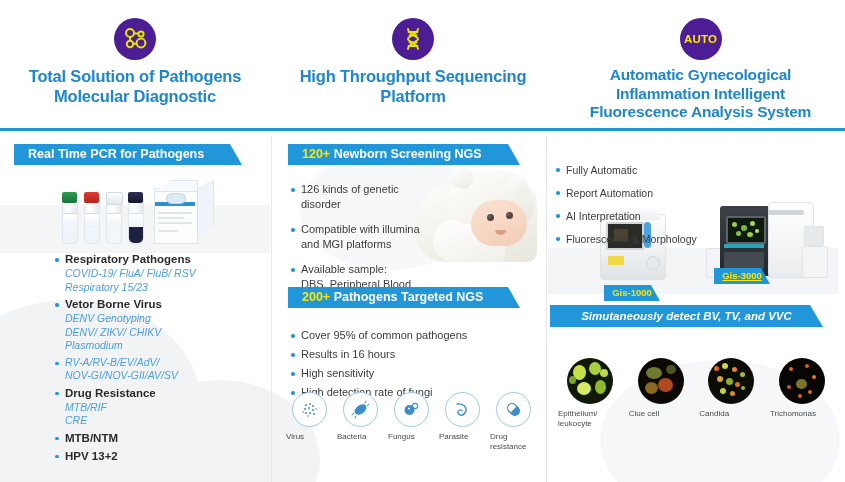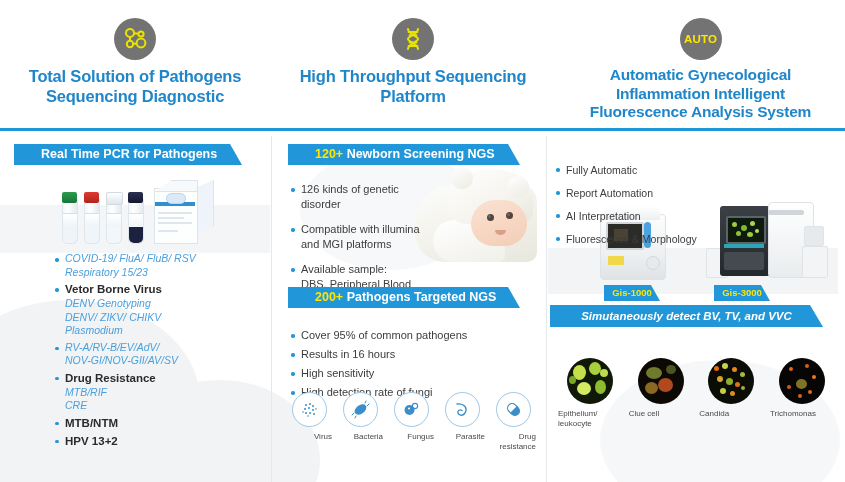--- a/index.html
+++ b/index.html
@@ -6,38 +6,38 @@
   body{font-family:"Liberation Sans",sans-serif;}
   #page{position:relative;width:845px;height:482px;overflow:hidden;background:#ffffff;}
 
   
   .bgswoosh{position:absolute;border-radius:50%;background:#f1f3f5;z-index:0;}
   .bgband{position:absolute;background:#f4f5f7;z-index:0;}
 
   
   #header{position:relative;z-index:3;height:128px;}
   .hcol{position:absolute;top:0;text-align:center;}
-  .hicon{width:42px;height:42px;border-radius:50%;background:#737373;margin:18px auto 6px auto;
+  .hicon{width:42px;height:42px;border-radius:50%;background:#4c1d95;margin:18px auto 6px auto;
          display:flex;align-items:center;justify-content:center;}
   .hicon svg{display:block;}
   .hicon .auto{color:#ffe600;font-size:11.5px;font-weight:bold;letter-spacing:.2px;
                font-family:"Liberation Sans",sans-serif;}
   .htitle{color:#1f86c9;font-weight:bold;font-size:16.5px;line-height:20px;letter-spacing:-0.2px;}
   .htitle.small{font-size:15.5px;line-height:18.5px;}
   .hrule{position:absolute;left:0;top:128px;width:845px;height:3px;background:#1f96d8;z-index:4;}
 
   
   .vsep{position:absolute;width:1px;background:#e4e8eb;z-index:2;}
 
   
   .banner{position:absolute;height:21px;background:#2196d9;color:#fff;font-weight:bold;
           font-size:12.5px;line-height:21px;z-index:5;
           -webkit-clip-path:polygon(0 0,calc(100% - 12px) 0,100% 100%,0 100%);
           clip-path:polygon(0 0,calc(100% - 12px) 0,100% 100%,0 100%);}
-  .banner span.lbl{padding-left:27px;display:inline-block;}
+  .banner span.lbl{padding-left:14px;display:inline-block;}
   .banner .num{color:#ffe600;}
 
   
   ul.blist{list-style:none;margin:0;padding:0;}
   ul.blist > li{position:relative;padding-left:11px;margin-bottom:2px;}
   ul.blist > li::before{content:"";position:absolute;left:1px;top:6px;width:3.5px;height:3.5px;
                         border-radius:50%;background:#2196d9;}
   .bmain{color:#2b2b2b;font-size:11.5px;font-weight:bold;line-height:15px;}
   .bsub{color:#4a9fdc;font-size:10.5px;font-style:italic;line-height:13.5px;white-space:nowrap;}
 
@@ -102,21 +102,21 @@
   #baby .eye.r{left:91px;top:42px;}
   #baby .eye i{position:absolute;left:1px;top:1px;width:3px;height:3px;border-radius:50%;background:#3f6f96;}
   #baby .mouth{position:absolute;left:80px;top:60px;width:11px;height:5px;border-radius:0 0 9px 9px;
      background:#d9a089;}
   #baby .body{position:absolute;left:18px;top:50px;width:72px;height:42px;border-radius:26px 20px 8px 26px;
      background:linear-gradient(160deg,#ffffff,#f0efe9);}
 
   
   #iconRow{position:absolute;left:286px;top:392px;width:250px;z-index:5;display:flex;
            justify-content:space-between;}
-  .icell{width:46px;text-align:right;}
+  .icell{width:46px;text-align:left;}
   .icirc{width:33px;height:33px;border-radius:50%;border:1px solid #9fc8e4;margin:0 auto;
          display:flex;align-items:center;justify-content:center;background:#fff;}
   .ilabel{margin-top:5px;font-size:8px;color:#4a4a4a;line-height:10px;}
 
   
   #instr{position:absolute;left:556px;top:196px;width:285px;height:100px;z-index:4;}
   #gis1000{position:absolute;left:38px;top:10px;width:76px;height:72px;}
   #gis1000 .body{position:absolute;left:6px;top:8px;width:64px;height:64px;border-radius:4px;
      background:linear-gradient(180deg,#fdfdfd 0%,#eef0f1 60%,#dfe3e6 100%);border:1px solid #dfe3e6;}
   #gis1000 .top{position:absolute;left:10px;top:0;width:56px;height:14px;border-radius:5px 5px 0 0;
@@ -184,21 +184,21 @@
             <circle cx="19" cy="8" r="2.6"></circle>
             <circle cx="8" cy="18" r="3.2"></circle>
             <circle cx="19" cy="17" r="4.4"></circle>
             <line x1="11.8" y1="7.3" x2="16.5" y2="7.8"></line>
             <line x1="8" y1="11" x2="8" y2="14.8"></line>
             <line x1="11.1" y1="18" x2="14.7" y2="17.4"></line>
           </g>
         </svg>
       </div>
       <div class="htitle">Total Solution of Pathogens</div>
-      <div class="htitle">Sequencing Diagnostic</div>
+      <div class="htitle">Molecular Diagnostic</div>
     </div>
 
     <div class="hcol" style="left:273px;width:280px;">
       <div class="hicon">
         <svg width="24" height="26" viewBox="0 0 24 26">
           <g stroke="#e9e300" stroke-width="2" fill="none" stroke-linecap="round">
             <path d="M7 3 C7 8, 17 10, 17 13 C17 16, 7 18, 7 23"></path>
             <path d="M17 3 C17 8, 7 10, 7 13 C7 16, 17 18, 17 23"></path>
             <line x1="7.6" y1="6" x2="16.4" y2="6"></line>
             <line x1="8.6" y1="9.3" x2="15.4" y2="9.3"></line>
@@ -258,20 +258,21 @@
       <div class="seal"></div>
       <div class="txt" style="top:32px;"></div>
       <div class="txt" style="top:37px;width:26px;"></div>
       <div class="txt" style="top:42px;"></div>
       <div class="txt" style="top:50px;width:20px;"></div>
     </div>
   </div>
 
   <ul class="blist" id="leftList">
     <li>
+      <div class="bmain">Respiratory Pathogens</div>
       <div class="bsub">COVID-19/ FluA/ FluB/ RSV</div>
       <div class="bsub">Respiratory 15/23</div>
     </li>
     <li>
       <div class="bmain">Vetor Borne Virus</div>
       <div class="bsub">DENV Genotyping</div>
       <div class="bsub">DENV/ ZIKV/ CHIKV</div>
       <div class="bsub">Plasmodium</div>
     </li>
     <li>
@@ -447,21 +448,21 @@
       <div class="strip"></div>
       <div class="panel"></div>
       <div class="cube c"></div>
       <div class="cube b"></div>
     </div>
   </div>
 
   <div class="gtag" style="left:604px;top:285px;width:56px;">
     <span>Gis-1000</span>
   </div>
-  <div class="gtag" style="left:714px;top:285px;width:56px;">
+  <div class="gtag" style="left:714px;top:268px;width:56px;text-decoration:underline;">
     <span>Gis-3000</span>
   </div>
 
   <div id="simBanner">
     <span>Simutaneously detect BV, TV, and VVC</span>
   </div>
 
   <div id="cells">
     <div class="cellitem">
       <div class="cdisc" style="background:#101808;">

